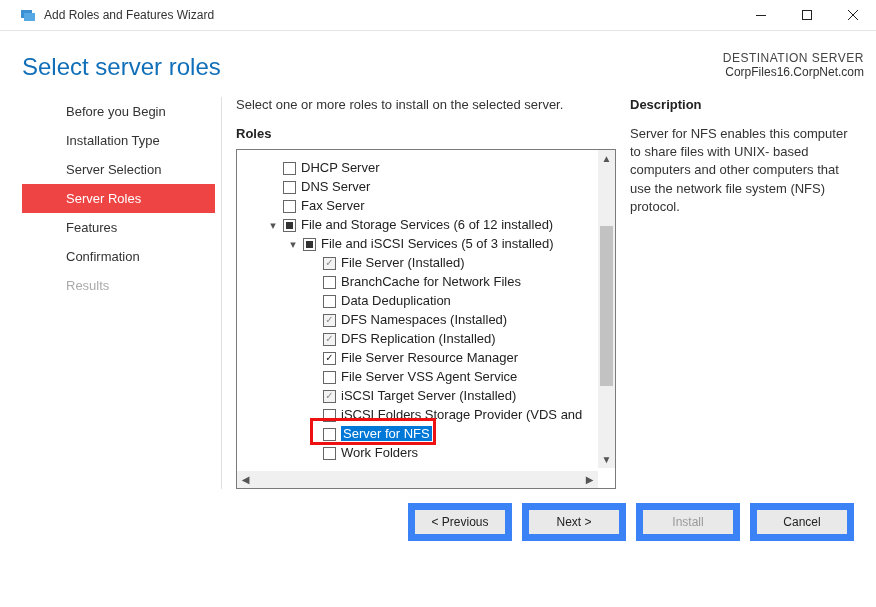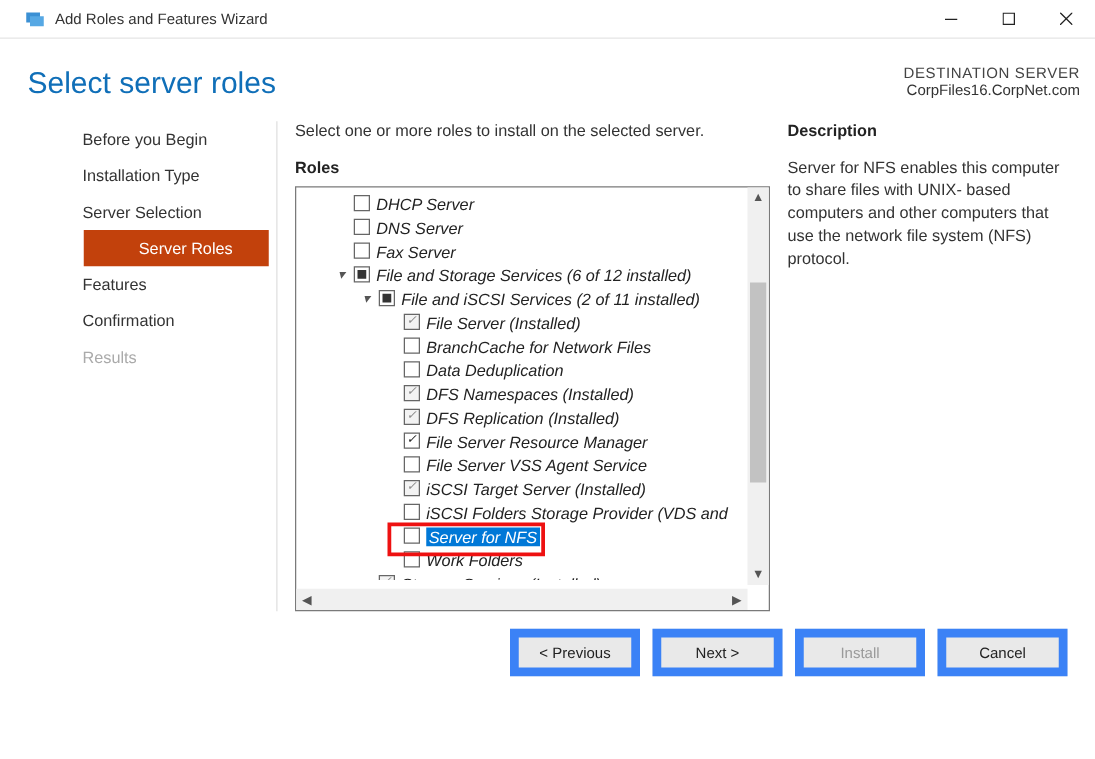--- a/index.html
+++ b/index.html
@@ -71,23 +71,22 @@
     list-style: none;
     margin: 0; padding: 0;
   }
   .steps li {
     padding: 7px 10px 7px 44px;
     font-size: 13px;
     color: #333;
     white-space: nowrap;
   }
   .steps li.active {
-    background: #c2410c;
+    background: #ef4444;
     color: #fff;
-    margin-left: 45px;
   }
   .steps li.disabled {
     color: #aaaaaa;
   }
   .center .instr {
     margin: 0 0 14px 0;
     font-size: 13px;
     color: #333;
   }
   .section-label {
@@ -102,25 +101,24 @@
     box-sizing: border-box;
     padding: 6px 4px 20px 6px;
   }
   .roles-scroll {
     overflow: hidden;
     height: 308px;
     position: relative;
   }
   .node {
     display: flex;
-    align-items: flex-start;
+    align-items: flex-end;
     height: 19px;
     font-size: 13px;
     gap: 5px;
-    font-style: italic;
   }
   .node .expander {
     width: 10px; text-align: center; color: #555;
     font-size: 11px;
   }
   .spacer { display: inline-block; }
   .cb {
     width: 13px; height: 13px;
     border: 1px solid #666;
     display: inline-flex;
@@ -295,21 +293,21 @@
             <div class="node">
               <span class="spacer" style="width: 20px;"></span>
               <span class="expander">▾</span>
               <span class="cb tri"></span>
               <span class="node-label">File and Storage Services (6 of 12 installed)</span>
             </div>
             <div class="node">
               <span class="spacer" style="width: 40px;"></span>
               <span class="expander">▾</span>
               <span class="cb tri"></span>
-              <span class="node-label">File and iSCSI Services (2 of 11 installed)</span>
+              <span class="node-label">File and iSCSI Services (5 of 3 installed)</span>
             </div>
             <div class="node">
               <span class="spacer" style="width: 60px;"></span>
               <span class="expander"></span>
               <span class="cb checked-gray"></span>
               <span class="node-label">File Server (Installed)</span>
             </div>
             <div class="node">
               <span class="spacer" style="width: 60px;"></span>
               <span class="expander"></span>

